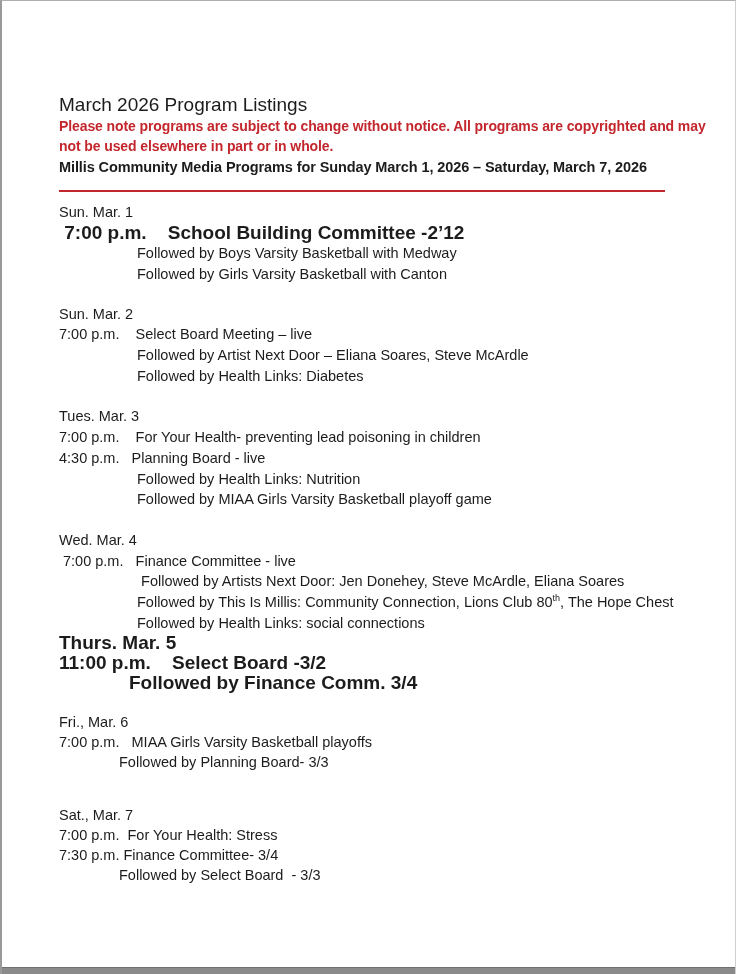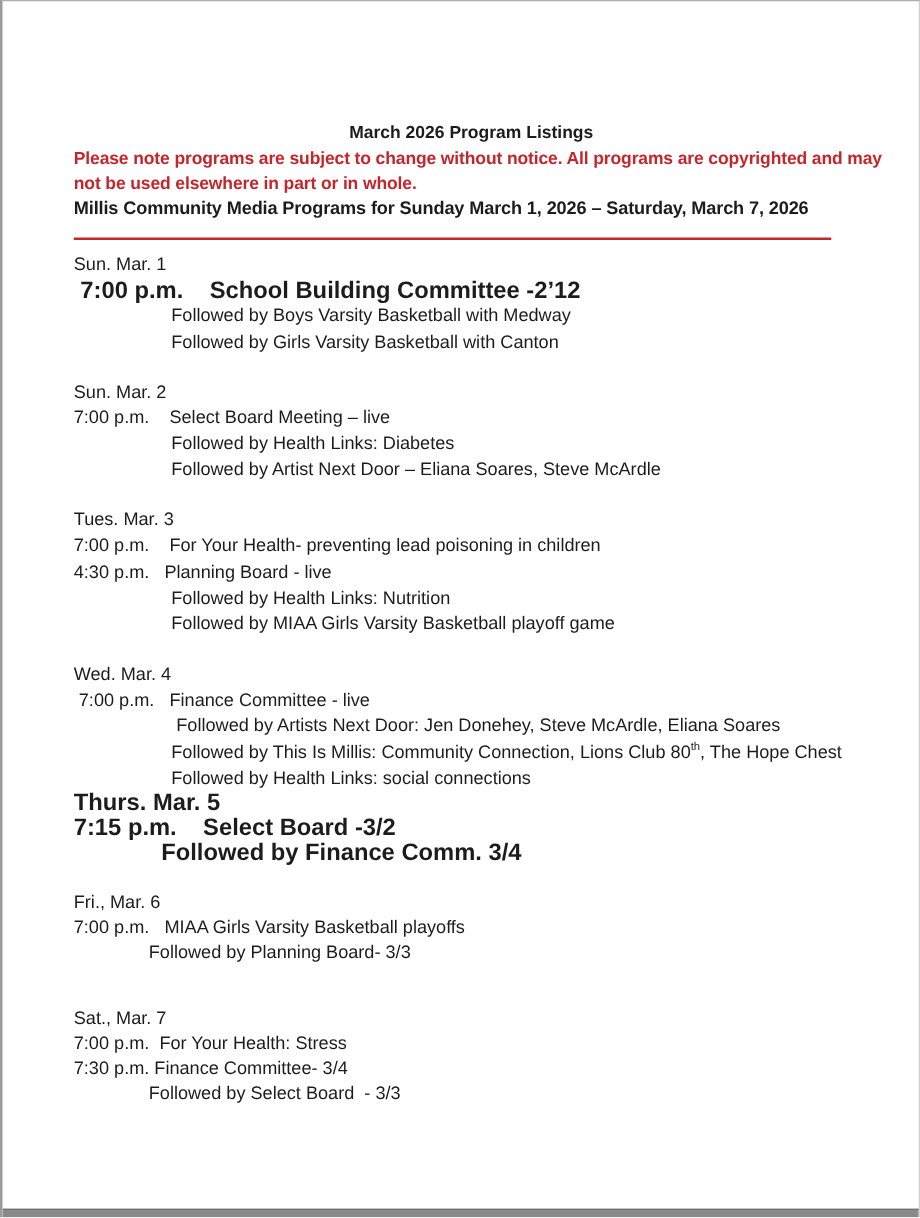--- a/index.html
+++ b/index.html
@@ -10,21 +10,21 @@
     background:#ffffff;
     border-top:1px solid #aeaeae;
     border-left:2px solid #9a9a9a;
     border-right:1px solid #cfcfcf;
     font-family:"Liberation Sans", sans-serif;
     color:#1c1c1c;
     overflow:hidden;
   }
   .content{padding:94px 40px 0 57px;}
   .doc-title{
-    font-weight:bold;font-size:14px;line-height:20.7px;white-space:nowrap;text-align:center;
+    font-weight:normal;font-size:19px;line-height:20.7px;white-space:nowrap;
   }
   .notice-line{
     font-weight:bold;font-size:14px;line-height:20.7px;
     letter-spacing:-0.1px;white-space:nowrap;
     color:var(--accent,#c3262c);
   }
   .subtitle{
     font-weight:bold;font-size:14.5px;line-height:20.7px;
     letter-spacing:-0.1px;white-space:nowrap;
   }
@@ -72,40 +72,40 @@
     <div id="sections">
         <div class="section sec-gap-small">
           <div class="line day">Sun. Mar. 1</div>
           <div class="line time small"> 7:00 p.m.    School Building Committee -2’12</div>
           <div class="line followed">Followed by Boys Varsity Basketball with Medway</div>
           <div class="line followed">Followed by Girls Varsity Basketball with Canton</div>
         </div>
         <div class="section sec-gap-normal">
           <div class="line day">Sun. Mar. 2</div>
           <div class="line time">7:00 p.m.    Select Board Meeting – live</div>
+          <div class="line followed">Followed by Artist Next Door – Eliana Soares, Steve McArdle</div>
           <div class="line followed">Followed by Health Links: Diabetes</div>
-          <div class="line followed">Followed by Artist Next Door – Eliana Soares, Steve McArdle</div>
         </div>
         <div class="section sec-gap-normal">
           <div class="line day">Tues. Mar. 3</div>
           <div class="line time">7:00 p.m.    For Your Health- preventing lead poisoning in children</div>
           <div class="line time">4:30 p.m.   Planning Board - live</div>
           <div class="line followed">Followed by Health Links: Nutrition</div>
           <div class="line followed">Followed by MIAA Girls Varsity Basketball playoff game</div>
         </div>
         <div class="section sec-gap-none">
           <div class="line day">Wed. Mar. 4</div>
           <div class="line time"> 7:00 p.m.   Finance Committee - live</div>
           <div class="line followed"> Followed by Artists Next Door: Jen Donehey, Steve McArdle, Eliana Soares</div>
           <div class="line followed"><span>Followed by This Is Millis: Community Connection, Lions Club 80</span><sup>th</sup><span>, The Hope Chest</span></div>
           <div class="line followed">Followed by Health Links: social connections</div>
         </div>
         <div class="section sec-gap-small tight">
           <div class="line day small">Thurs. Mar. 5</div>
-          <div class="line time small">7:15 p.m.    Select Board -3/2</div>
+          <div class="line time small">11:00 p.m.    Select Board -3/2</div>
           <div class="line followed-mid small">Followed by Finance Comm. 3/4</div>
         </div>
         <div class="section sec-gap-large tight">
           <div class="line day">Fri., Mar. 6</div>
           <div class="line time">7:00 p.m.   MIAA Girls Varsity Basketball playoffs</div>
           <div class="line followed-narrow">Followed by Planning Board- 3/3</div>
         </div>
         <div class="section sec-gap-none tight">
           <div class="line day">Sat., Mar. 7</div>
           <div class="line time">7:00 p.m.  For Your Health: Stress</div>

